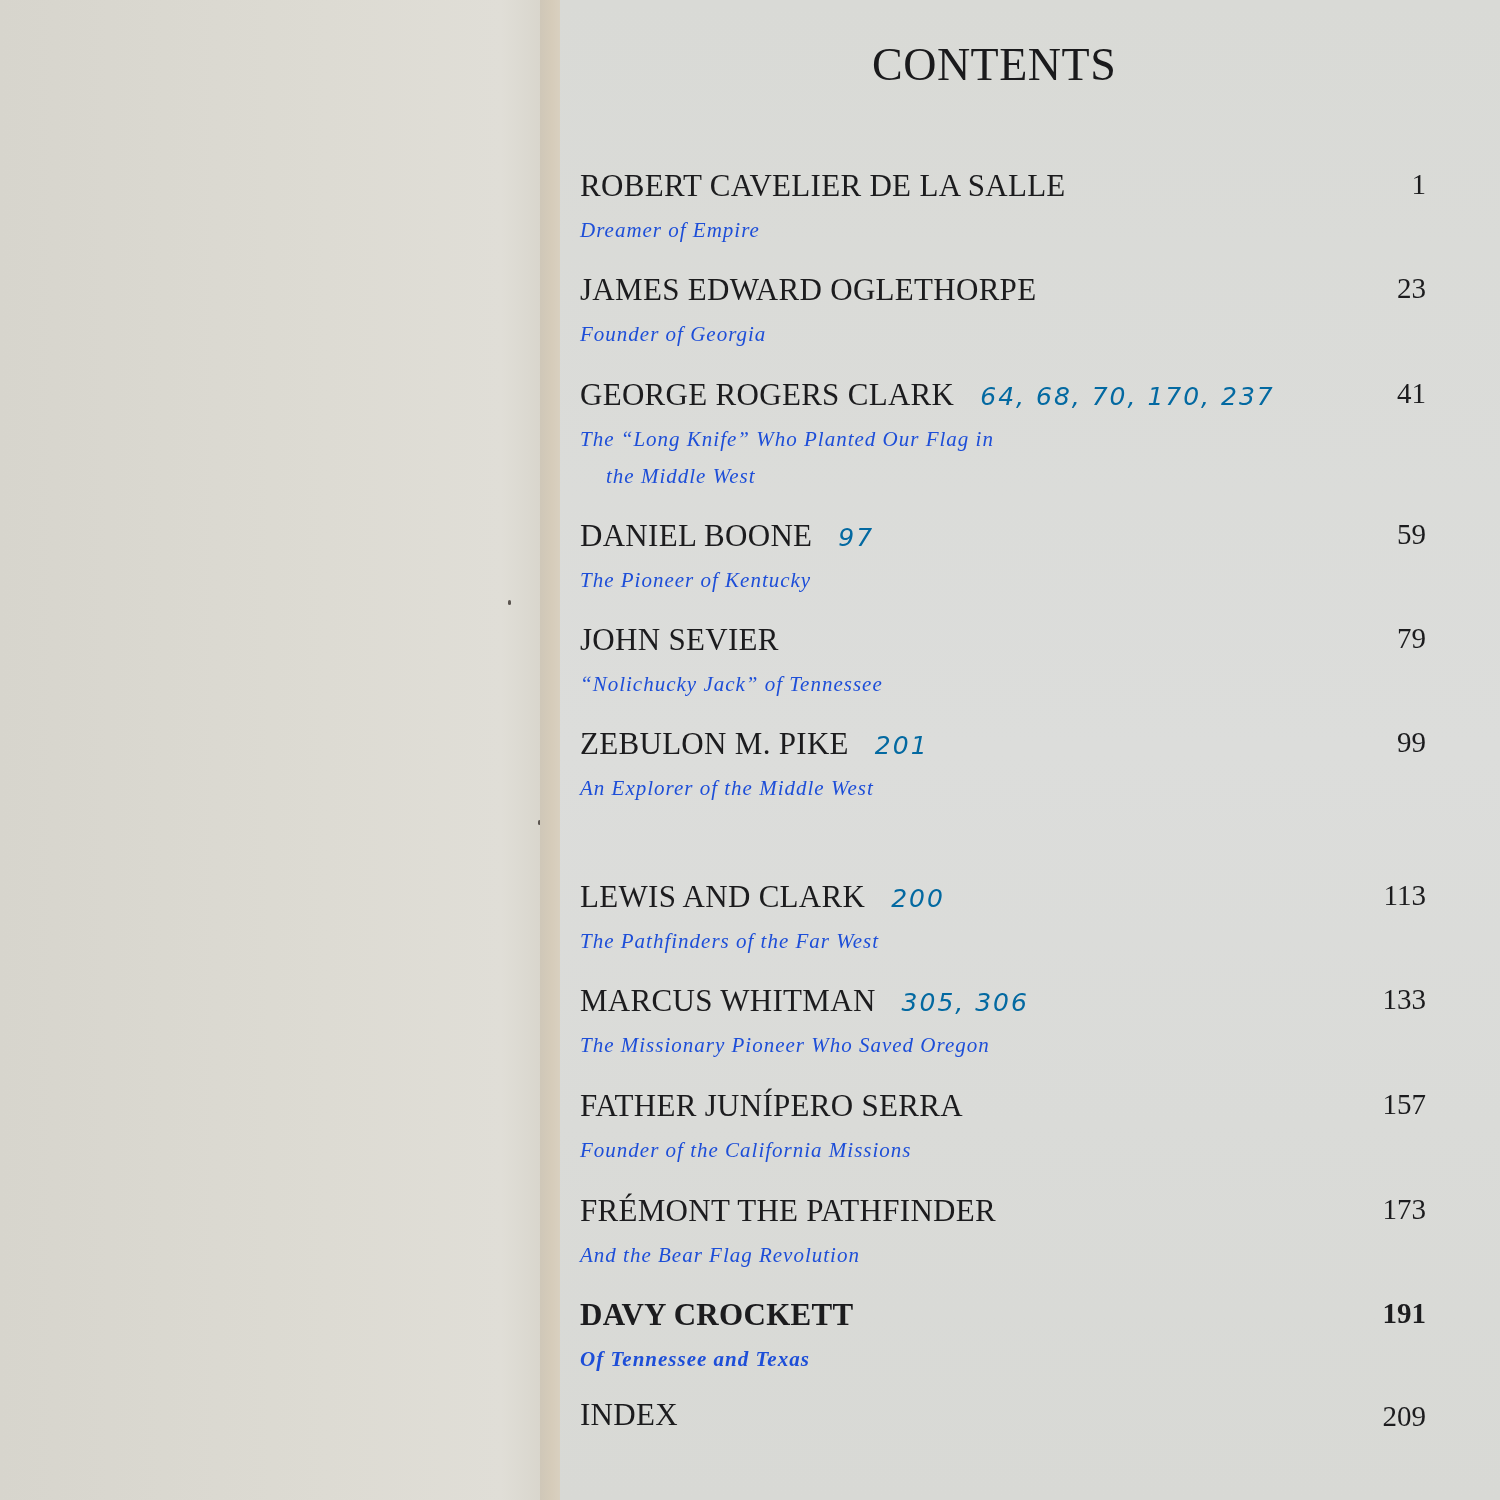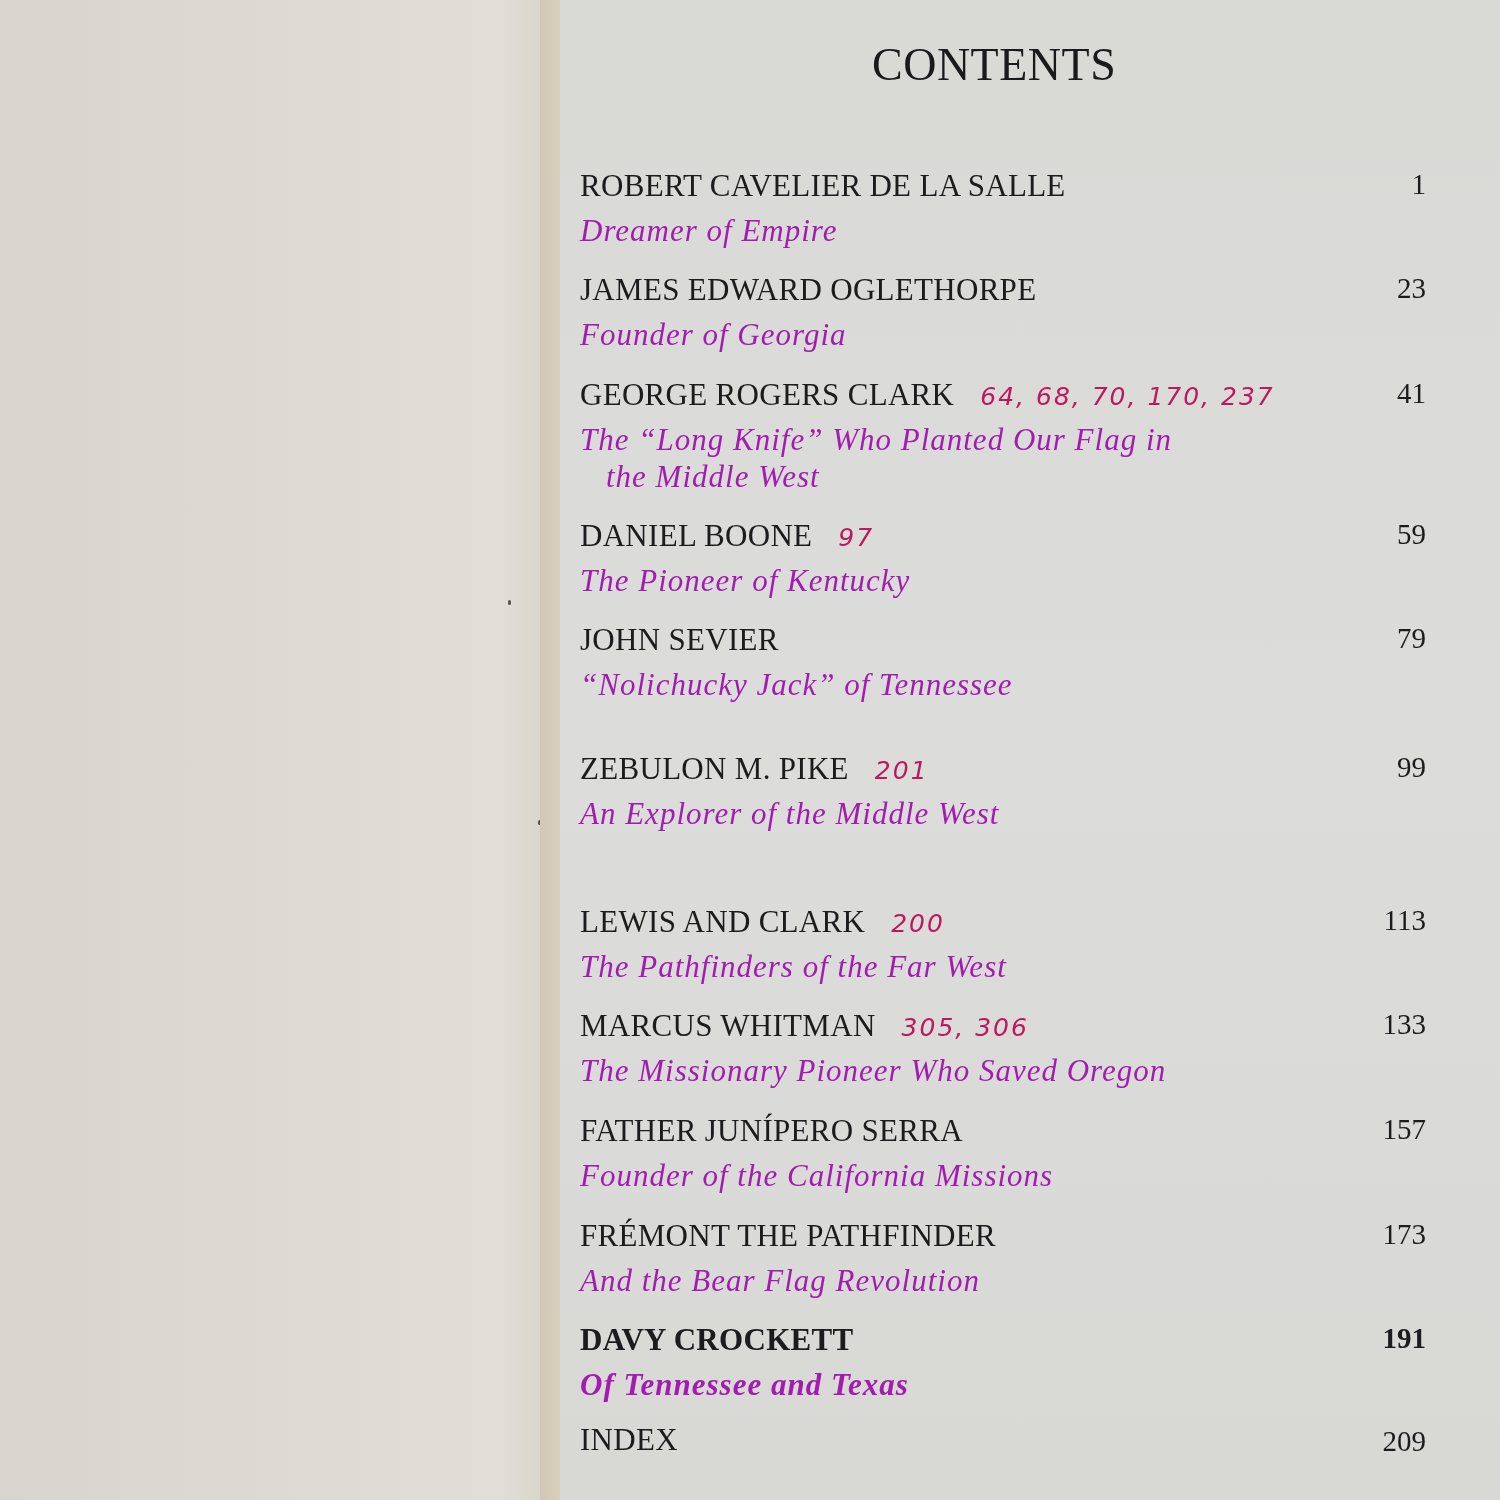--- a/index.html
+++ b/index.html
@@ -66,36 +66,36 @@
     .entry-title {
       font-size: 31px;
       letter-spacing: 0.3px;
       color: #1c1c1e;
       white-space: nowrap;
     }
     .note {
       font-family: "DejaVu Sans", sans-serif;
       font-style: italic;
       font-size: 25px;
-      color: #be185d;
+      color: #0369a1;
       margin-left: 26px;
       letter-spacing: 2px;
       font-weight: 300;
     }
     .entry-page {
       font-size: 29px;
       color: #1c1c1e;
       text-align: right;
       min-width: 60px;
       padding-right: 4px;
     }
     .entry-sub {
-      font-size: 31px;
+      font-size: 21px;
       font-style: italic;
-      color: #a21caf;
+      color: #1d4ed8;
       letter-spacing: 1px;
       line-height: 37px;
     }
     .entry-sub .cont {
       display: block;
       padding-left: 26px;
     }
   </style>
 </head>
 <body>
@@ -151,21 +151,21 @@
   </div>
 
   <div class="entry" style="height:104px;">
     <div class="entry-row">
       <span class="entry-title">JOHN SEVIER</span>
       <span class="entry-page">79</span>
     </div>
     <div class="entry-sub">“Nolichucky Jack” of Tennessee</div>
   </div>
 
-  <div class="entry" style="height:105px;margin-top:25px;">
+  <div class="entry" style="height:105px;">
     <div class="entry-row">
       <span class="entry-title">
         <span>ZEBULON M. PIKE</span><span class="note">201</span>
       </span>
       <span class="entry-page">99</span>
     </div>
     <div class="entry-sub">An Explorer of the Middle West</div>
   </div>
 
   <div class="entry" style="height:104px;margin-top:48px;">

